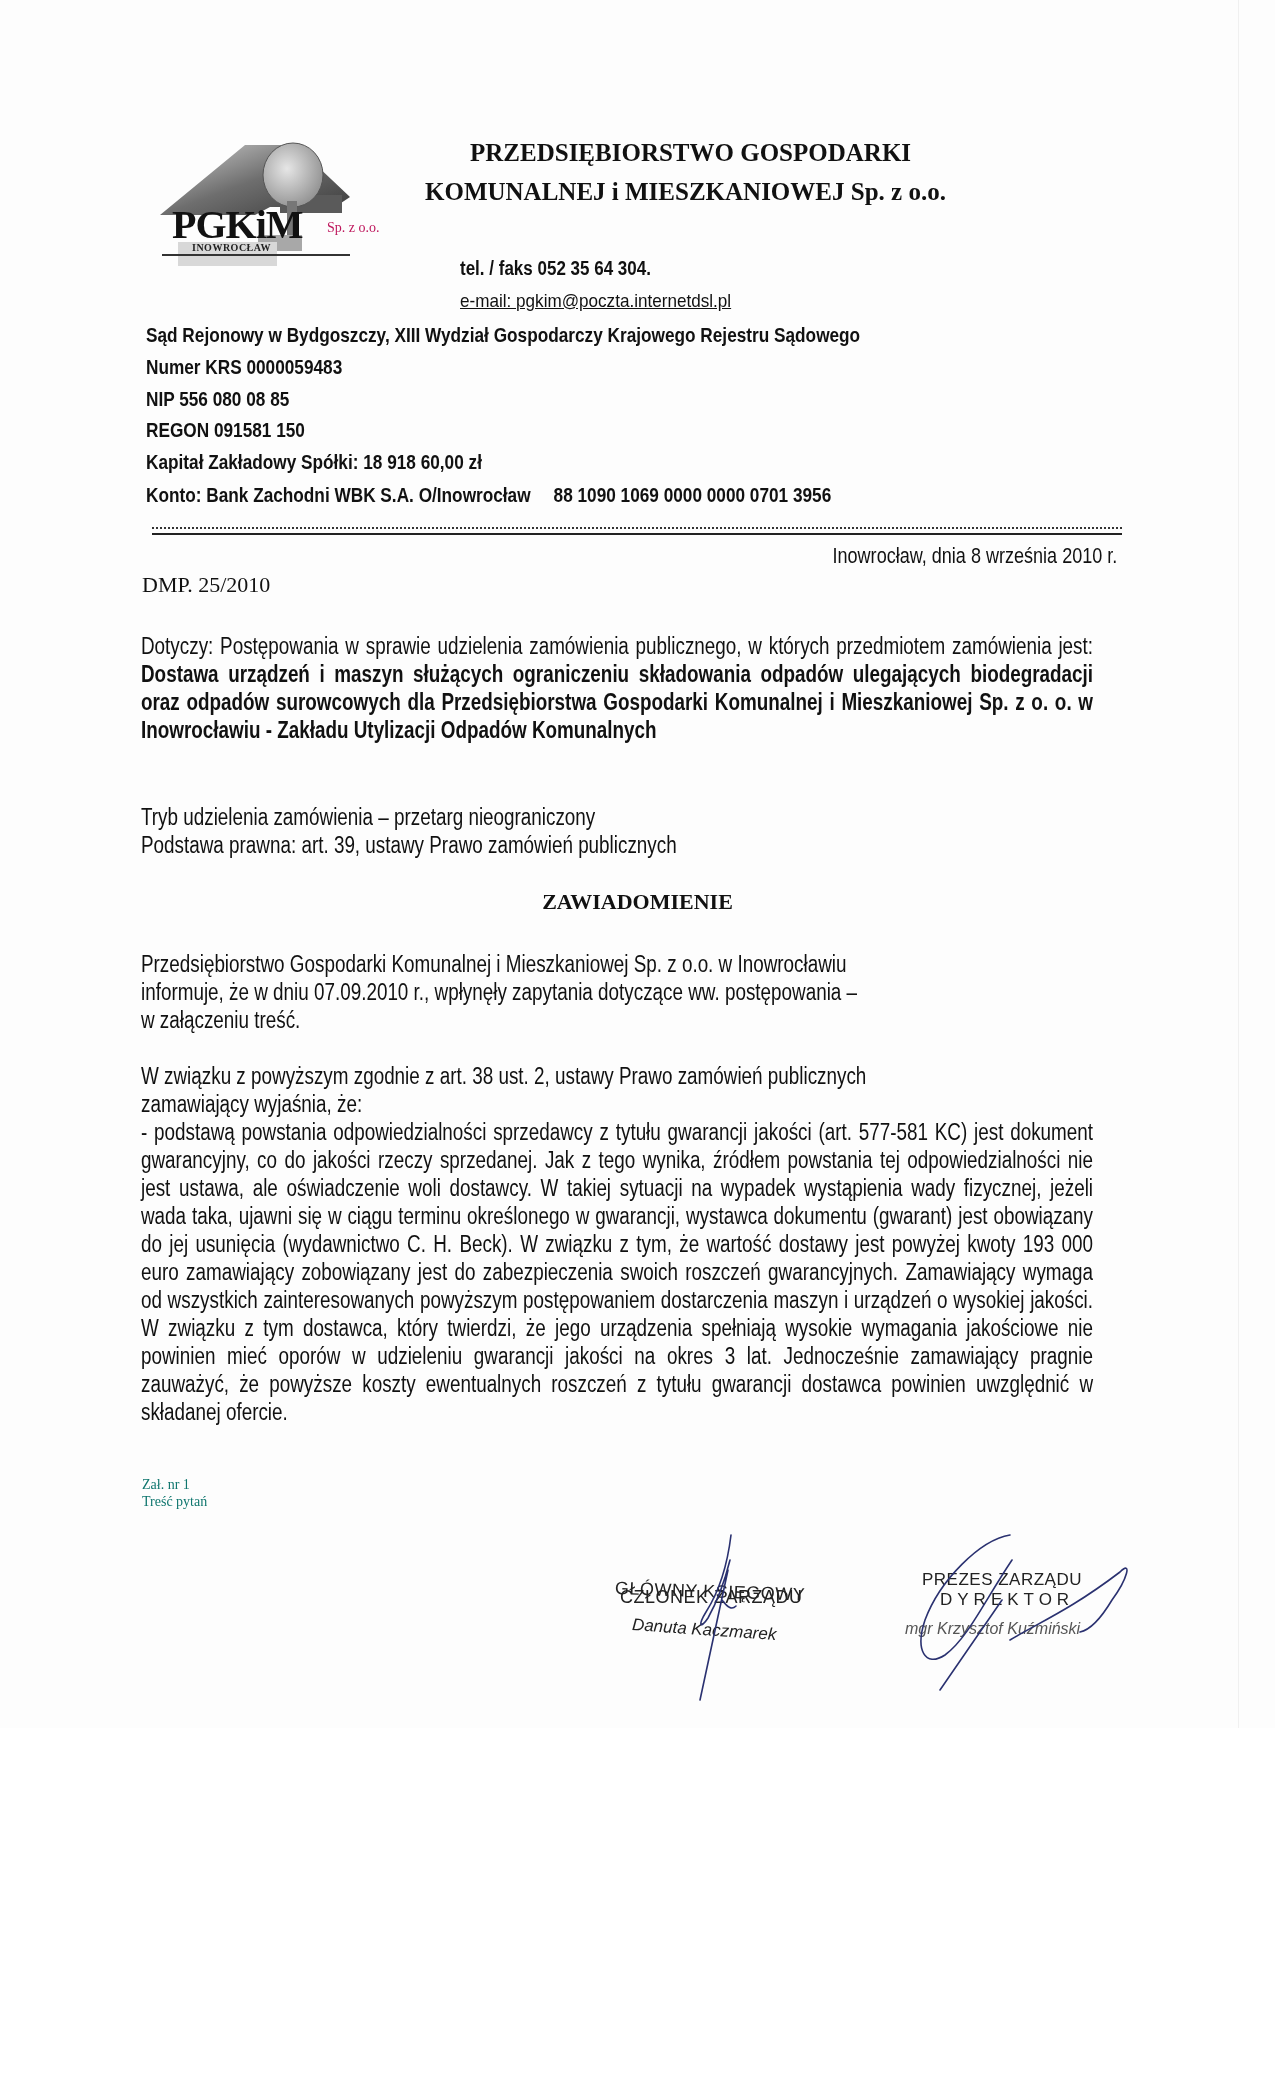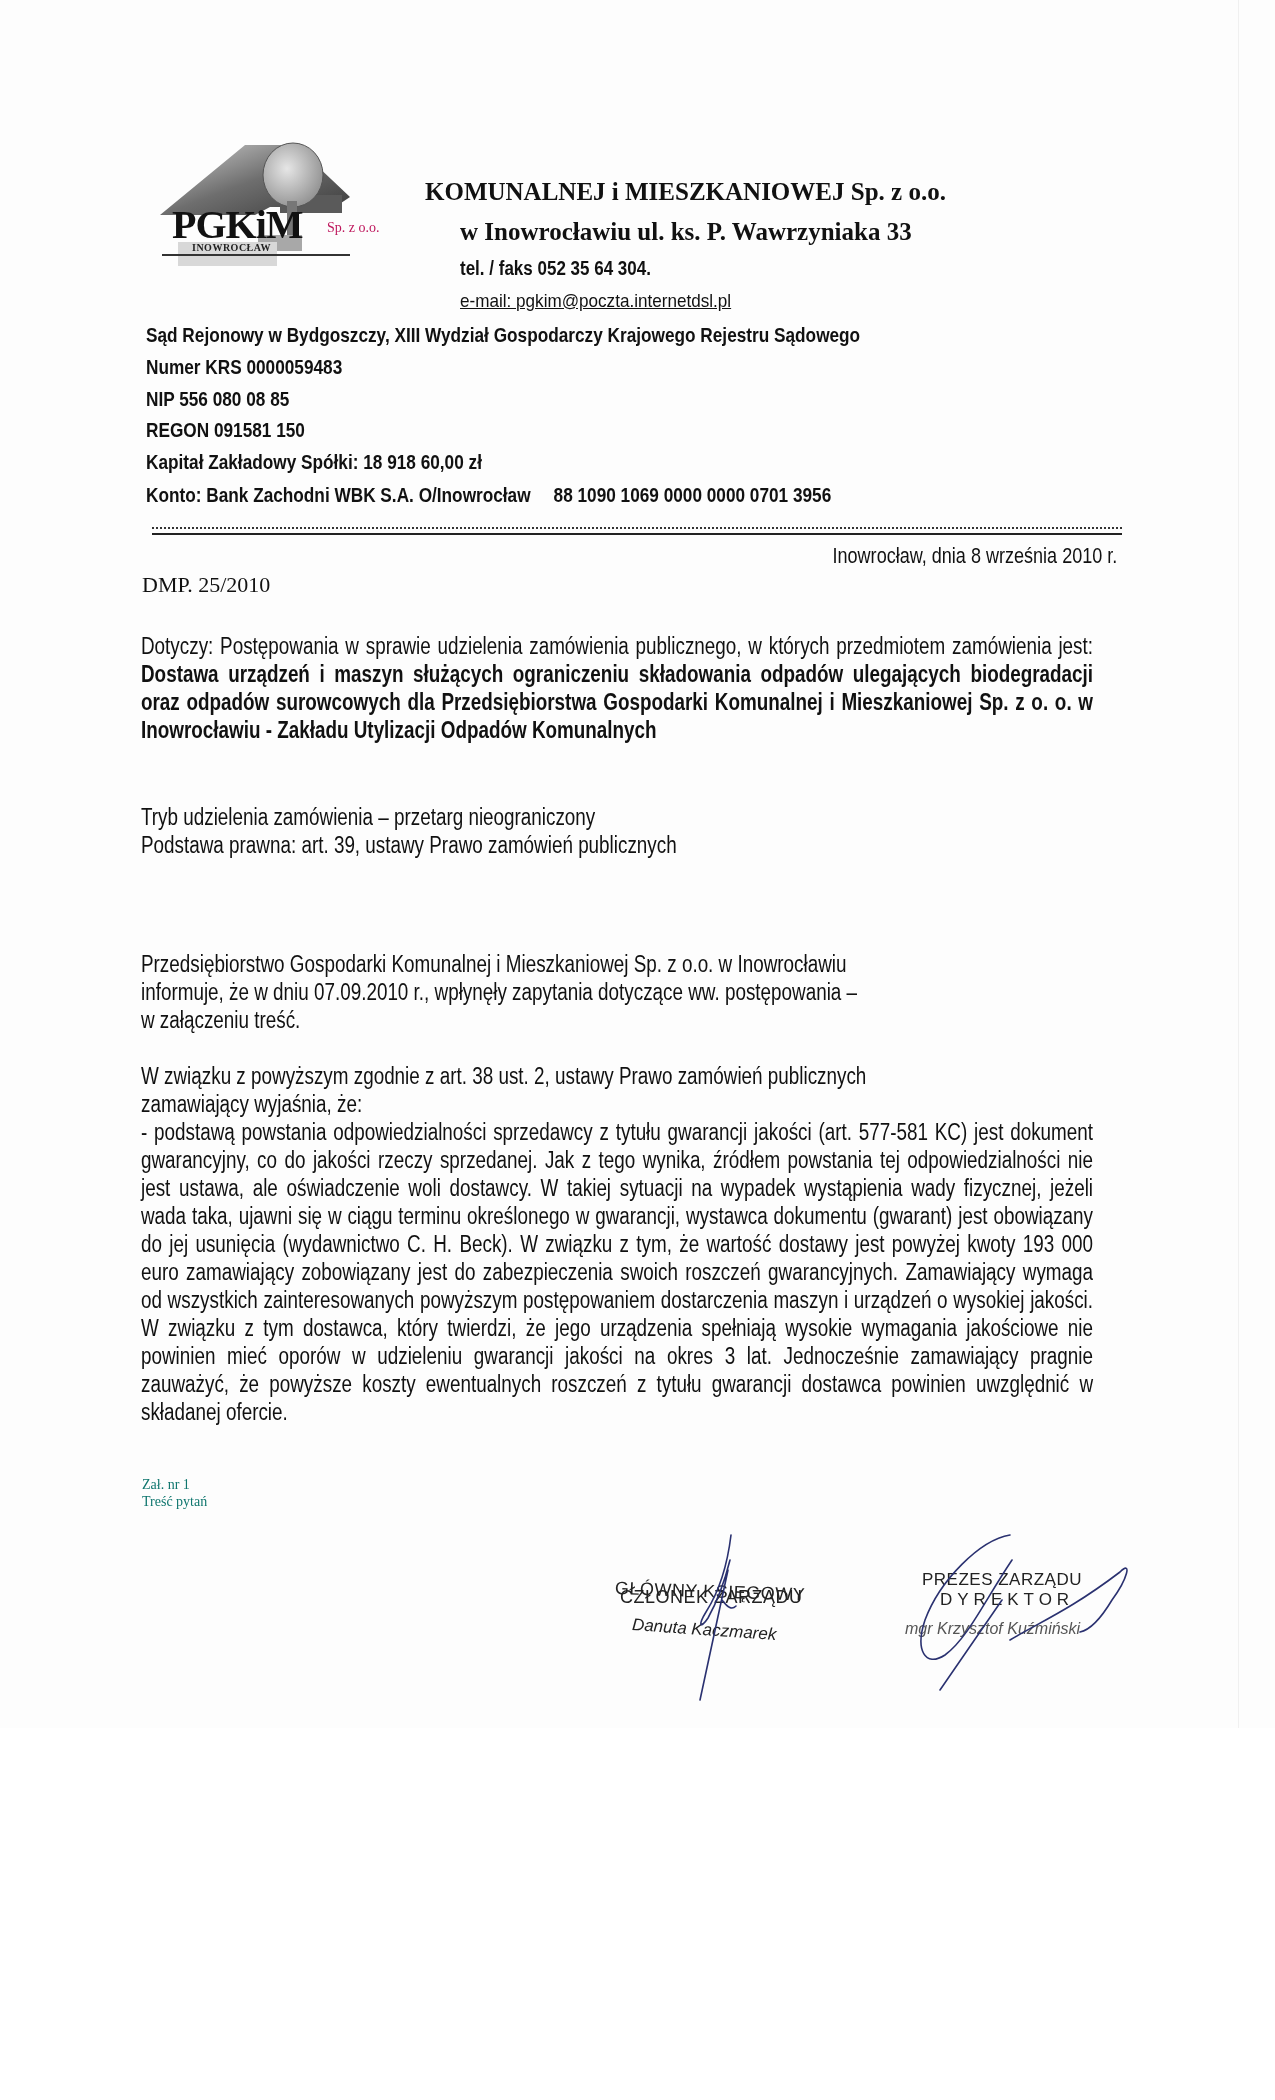--- a/index.html
+++ b/index.html
@@ -90,22 +90,22 @@
       <ellipse cx="133" cy="40" rx="30" ry="32" fill="url(#tr)" stroke="#555" stroke-width="1"></ellipse>
       <rect x="127" y="66" width="10" height="50" fill="#777"></rect>
       <rect x="98" y="100" width="44" height="16" fill="#a8a8a8"></rect>
     </svg>
     <div class="logo-text">PGKiM</div>
     <div class="logo-sp">Sp. z o.o.</div>
     <div class="logo-city">INOWROCŁAW</div>
   </div>
   <div class="logo-rule"></div>
 
+  <div class="hdr h1">PRZEDSIĘBIORSTWO GOSPODARKI</div>
   <div class="hdr h2">KOMUNALNEJ i MIESZKANIOWEJ Sp. z o.o.</div>
-  <div class="hdr h3">w Inowrocławiu ul. ks. P. Wawrzyniaka 33</div>
   <div class="hdr h4">tel. / faks 052 35 64 304.</div>
   <div class="hdr h5">e-mail: pgkim@poczta.internetdsl.pl</div>
 
   <div class="reg r1">Sąd Rejonowy w Bydgoszczy, XIII Wydział Gospodarczy Krajowego Rejestru Sądowego</div>
   <div class="reg r2">Numer KRS 0000059483</div>
   <div class="reg r3">NIP 556 080 08 85</div>
   <div class="reg r4">REGON 091581 150</div>
   <div class="reg r5">Kapitał Zakładowy Spółki: 18 918 60,00 zł</div>
   <div class="reg r6">
     <span>Konto: Bank Zachodni WBK S.A. O/Inowrocław</span><span class="acct">88 1090 1069 0000 0000 0701 3956</span>
@@ -116,20 +116,21 @@
   <div class="place-date">Inowrocław, dnia 8 września 2010 r.</div>
   <div class="ref">DMP. 25/2010</div>
 
   <div class="body-block narrow justify subject"><span>Dotyczy: Postępowania w sprawie udzielenia zamówienia publicznego, w których przedmiotem zamówienia jest: </span><b>Dostawa urządzeń i maszyn służących ograniczeniu składowania odpadów ulegających biodegradacji oraz odpadów surowcowych dla Przedsiębiorstwa Gospodarki Komunalnej i Mieszkaniowej Sp. z o. o. w Inowrocławiu - Zakładu Utylizacji Odpadów Komunalnych</b></div>
 
   <div class="body-block narrow mode">
     <div>Tryb udzielenia zamówienia – przetarg nieograniczony</div>
     <div>Podstawa prawna: art. 39, ustawy Prawo zamówień publicznych</div>
   </div>
 
+  <div class="title">ZAWIADOMIENIE</div>
 
   <div class="body-block narrow notice">
     <div>Przedsiębiorstwo Gospodarki Komunalnej i Mieszkaniowej Sp. z o.o. w Inowrocławiu</div>
     <div>informuje, że w dniu 07.09.2010 r., wpłynęły zapytania dotyczące ww. postępowania –</div>
     <div>w załączeniu treść.</div>
   </div>
 
   <div class="body-block narrow explain">
     <div>W związku z powyższym zgodnie z art. 38 ust. 2, ustawy Prawo zamówień publicznych</div>
     <div>zamawiający wyjaśnia, że:</div>

